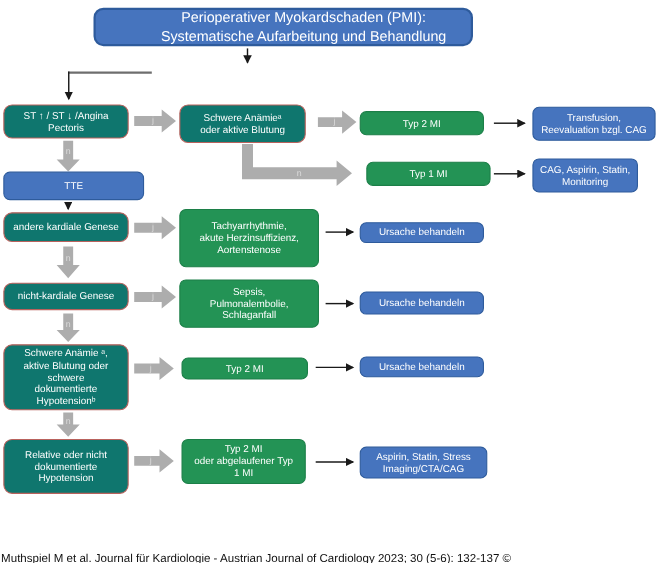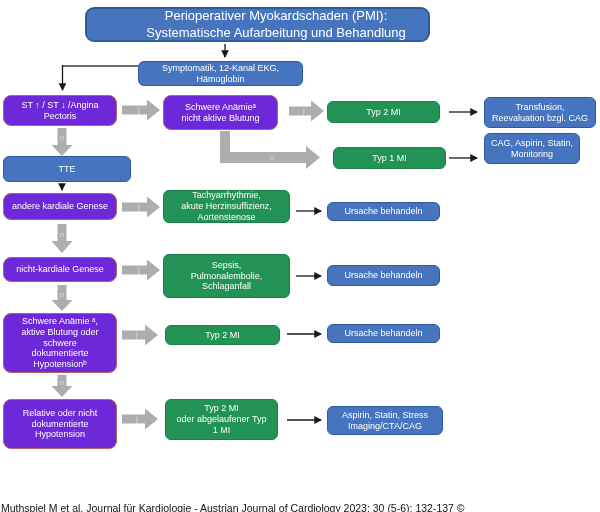--- a/index.html
+++ b/index.html
@@ -8,46 +8,46 @@
     font-family:"Liberation Sans",sans-serif;
   }
   #connectors{position:absolute;left:0;top:0;width:600px;height:512px;}
   .box{
     position:absolute;box-sizing:border-box;
     display:flex;align-items:center;justify-content:center;
     text-align:center;color:#ffffff;white-space:pre-line;
     font-size:9px;line-height:1.22;padding:1px 3px;
   }
   .blue{background:#4674BE;border:1.5px solid #2E5B9C;border-radius:6px;}
-  .red{background:#6d28d9;border:1px solid #B9625D;border-radius:8px;}
+  .red{background:#0f766e;border:1px solid #B9625D;border-radius:8px;}
   .green{background:#239355;border:1px solid #1C7F48;border-radius:6px;}
   .lbl{
     position:absolute;font-size:8px;color:#DCDCDC;
     transform:translate(-50%,-50%);line-height:1;pointer-events:none;
   }
   #b-title{left:85px;top:7px;width:345px;height:35px;font-size:13px;line-height:1.3;border-width:2px;border-radius:9px;padding-left:40px;}
   #b-symptomatik{left:138px;top:61px;width:165px;height:25px;}
   #b-st{left:3px;top:95px;width:114px;height:31px;}
   #b-tte{left:3px;top:156px;width:128px;height:26px;}
   #b-andere{left:3px;top:193px;width:114px;height:27px;}
   #b-nicht{left:3px;top:257px;width:114px;height:25px;}
   #b-anaemie-hypo{left:3px;top:313px;width:114px;height:60px;}
   #b-relative{left:3px;top:399px;width:114px;height:50px;}
   #b-anaemie-blutung{left:163px;top:95px;width:115px;height:35px;}
-  #b-tachy{left:163px;top:190px;width:127px;height:33px;text-align:center;}
+  #b-tachy{left:163px;top:190px;width:127px;height:53px;text-align:center;}
   #b-sepsis{left:163px;top:254px;width:127px;height:44px;}
   #b-typ2-mid{left:165px;top:325px;width:115px;height:20px;}
   #b-typ2oder{left:165px;top:399px;width:113px;height:41px;}
   #b-typ2-top{left:327px;top:101px;width:113px;height:22px;}
   #b-typ1{left:333px;top:147px;width:113px;height:22px;}
   #b-ursache1{left:327px;top:202px;width:113px;height:19px;}
   #b-ursache2{left:327px;top:265px;width:113px;height:21px;}
   #b-ursache3{left:327px;top:324px;width:113px;height:19px;}
   #b-transfusion{left:484px;top:97px;width:112px;height:31px;}
-  #b-cag{left:484px;top:133px;width:96px;height:31px;}
+  #b-cag{left:484px;top:144px;width:96px;height:31px;}
   #b-aspirin{left:327px;top:406px;width:116px;height:29px;}
   #citation{
     position:absolute;left:1px;top:458px;width:598px;
     font-size:10.5px;color:#111;text-align:left;margin-top:44px;
   }
 </style>
 </head>
 <body>
 
 <div id="stage">
@@ -79,26 +79,24 @@
     <polygon fill="#ADADAD" points="57.5,128 66.5,128 66.5,145 72.5,145 62,156 51.5,145 57.5,145"></polygon>
     <polygon fill="#ADADAD" points="57.5,224 66.5,224 66.5,241 72.5,241 62,253 51.5,241 57.5,241"></polygon>
     <polygon fill="#ADADAD" points="57.5,285 66.5,285 66.5,300 72.5,300 62,311 51.5,300 57.5,300"></polygon>
     <polygon fill="#ADADAD" points="57.5,375 66.5,375 66.5,386 72.5,386 62,397 51.5,386 57.5,386"></polygon>
     <polygon fill="#ADADAD" points="220,131 230,131 230,152 306,152 306,146 320,157.5 306,169 306,163 220,163"></polygon>
   </svg>
 
   <div class="box blue" id="b-title">Perioperativer Myokardschaden (PMI):
 Systematische Aufarbeitung und Behandlung</div>
 
-  <div class="box blue" id="b-symptomatik">Symptomatik, 12-Kanal EKG,
-Hämoglobin</div>
   <div class="box red" id="b-st">ST ↑ / ST ↓ /Angina
 Pectoris</div>
   <div class="box red" id="b-anaemie-blutung">Schwere Anämieᵃ
-nicht aktive Blutung</div>
+oder aktive Blutung</div>
   <div class="box green" id="b-typ2-top">Typ 2 MI</div>
   <div class="box green" id="b-typ1">Typ 1 MI</div>
   <div class="box blue" id="b-transfusion">Transfusion,
 Reevaluation bzgl. CAG</div>
   <div class="box blue" id="b-cag">CAG, Aspirin, Statin,
 Monitoring</div>
 
   <div class="box blue" id="b-tte">TTE</div>
 
   <div class="box red" id="b-andere">andere kardiale Genese</div>

